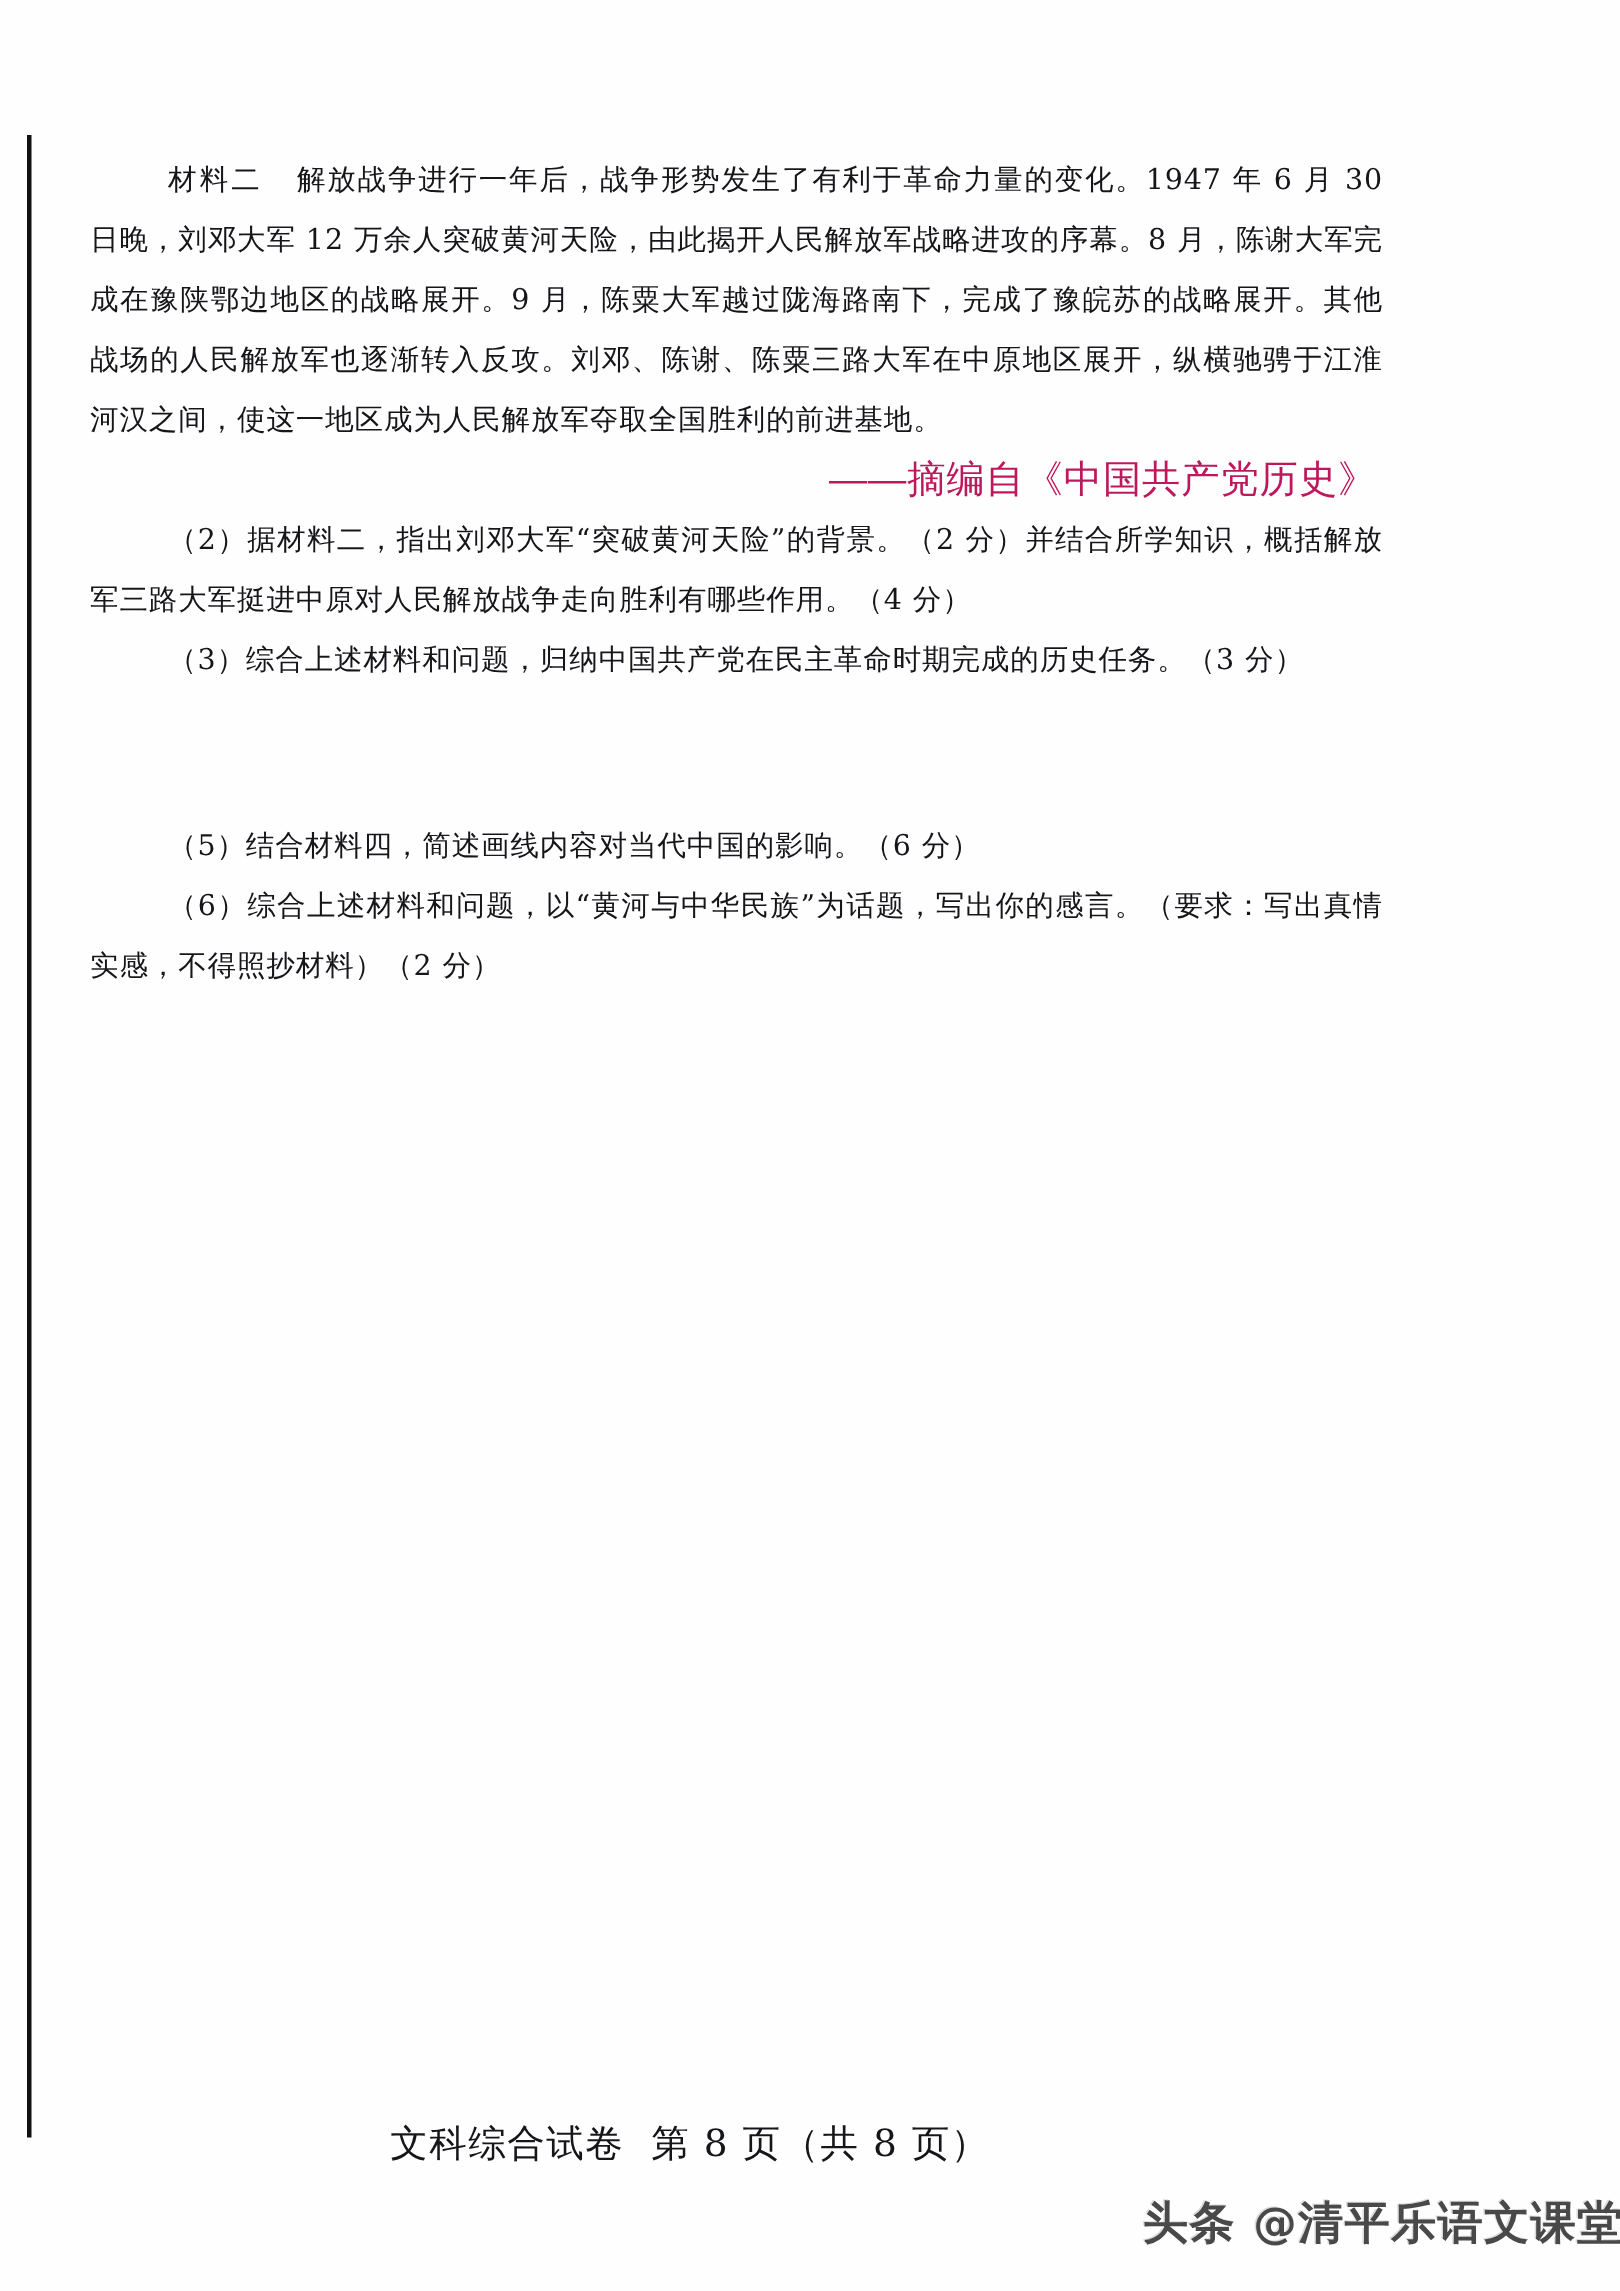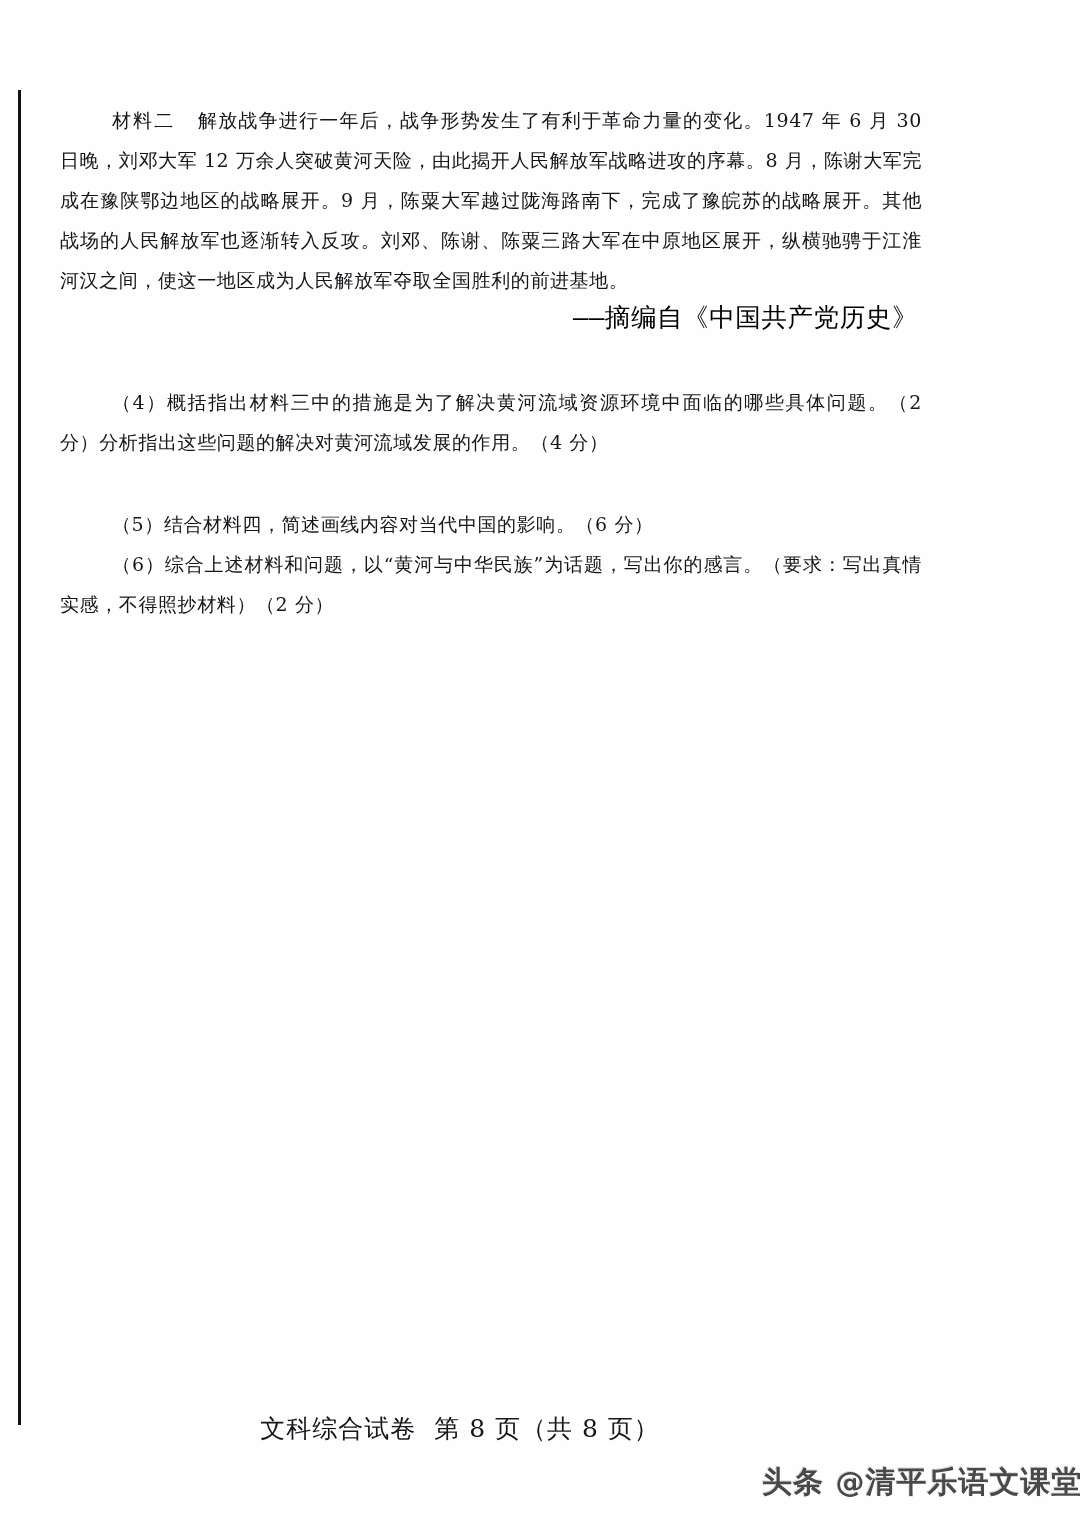--- a/index.html
+++ b/index.html
@@ -51,24 +51,24 @@
   }
 
   .indent2 {
     text-indent: 52px;
   }
 
   .gap-sm { height: 4px; }
   .gap-lg { height: 38px; }
 
   .source-line {
-    font-family: Liberation Mono, monospace;
+    font-family: Liberation Sans, sans-serif;
     font-size: 25.5px;
     line-height: 40px;
-    color: #000000;
+    color: #be185d;
     text-align: right;
     letter-spacing: 0.6px;
     margin: 0;
     padding-right: 4px;
   }
 
   .mat-label {
     letter-spacing: 1.5px;
   }
 
@@ -125,28 +125,29 @@
 <div id="page">
 
   <div id="scan-edge-rule"></div>
 
   <div id="content">
 
     <p class="para indent2"><span class="mat-label">材料二</span><span class="mat-space"></span><span>解放战争进行一年后，战争形势发生了有利于革命力量的变化。1947 年 6 月 30 日晚，刘邓大军 12 万余人突破黄河天险，由此揭开人民解放军战略进攻的序幕。8 月，陈谢大军完成在豫陕鄂边地区的战略展开。9 月，陈粟大军越过陇海路南下，完成了豫皖苏的战略展开。其他战场的人民解放军也逐渐转入反攻。刘邓、陈谢、陈粟三路大军在中原地区展开，纵横驰骋于江淮河汉之间，使这一地区成为人民解放军夺取全国胜利的前进基地。</span></p>
 
     <p class="source-line">——摘编自《中国共产党历史》</p>
 
+    <p class="para indent2"><span>（2）</span><span>据材料二，指出刘邓大军“突破黄河天险”的背景。（2 分）并结合所学知识，概括解放军三路大军挺进中原对人民解放战争走向胜利有哪些作用。（4 分）</span></p>
 
+    <p class="para indent2"><span>（3）</span><span>综合上述材料和问题，归纳中国共产党在民主革命时期完成的历史任务。（3 分）</span></p>
 
     <div class="gap-lg"></div>
 
 
     <div class="gap-sm"></div>
 
-    <p class="para indent2"><span>（4）</span><span>概括指出材料三中的措施是为了解决黄河流域资源环境中面临的哪些具体问题。（2 分）分析指出这些问题的解决对黄河流域发展的作用。（4 分）</span></p>
 
     <div class="gap-lg"></div>
 
 
     <div class="gap-sm"></div>
 
     <p class="para indent2"><span>（5）</span><span>结合材料四，简述画线内容对当代中国的影响。（6 分）</span></p>
 
     <p class="para indent2"><span>（6）</span><span>综合上述材料和问题，以“黄河与中华民族”为话题，写出你的感言。（要求：写出真情实感，不得照抄材料）（2 分）</span></p>
 

